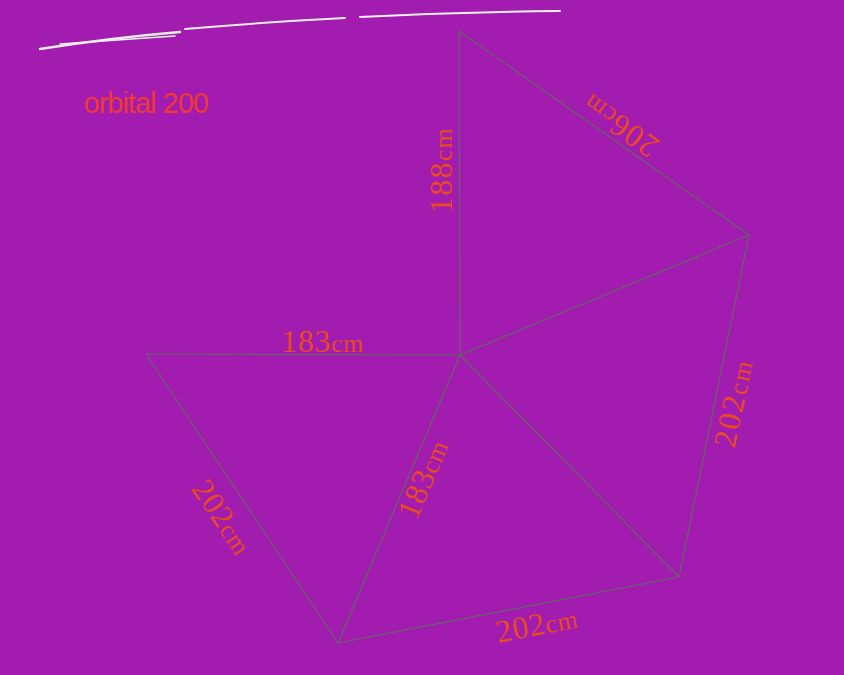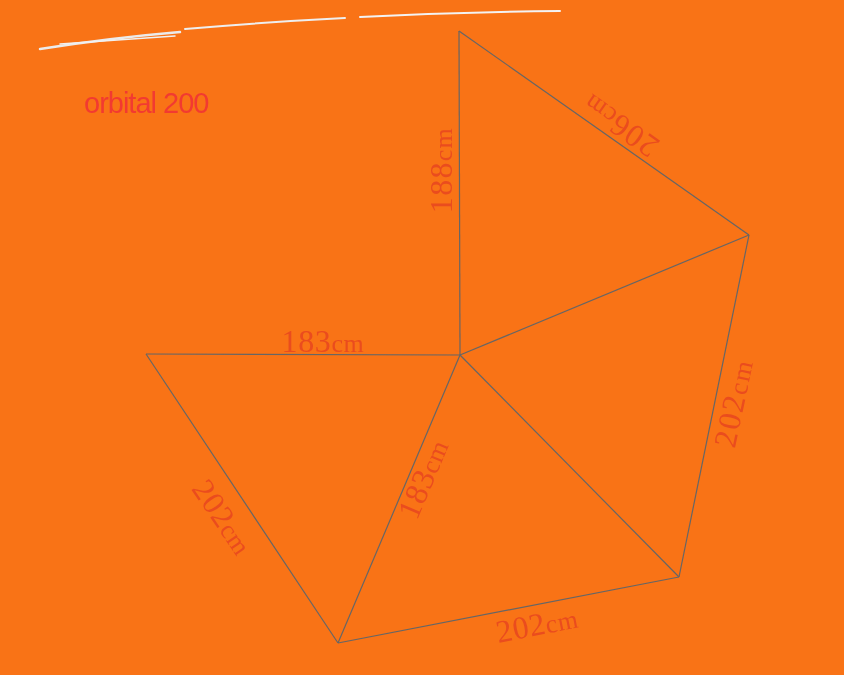--- a/index.html
+++ b/index.html
@@ -1,16 +1,16 @@
 <!DOCTYPE html>
 <html><head>
 <meta charset="utf-8">
 <style>
   html,body{margin:0;padding:0;background:#ffffff;}
-  .page{position:relative;width:844px;height:675px;background:#f97316;overflow:hidden;}
+  .page{position:relative;width:844px;height:675px;background:#a21caf;overflow:hidden;}
 </style>
 </head>
 <body>
 <div class="page">
 <svg width="844" height="675" viewBox="0 0 844 675" xmlns="http://www.w3.org/2000/svg">
 
   <g fill="none" stroke-linecap="round">
     <path d="M 40 49 Q 110 38 180 32" stroke="#ebebeb" stroke-width="2.5"></path>
     <path d="M 60 44 Q 120 40 175 36" stroke="#f1f1f1" stroke-width="1.5"></path>
     <path d="M 185 29 Q 265 22 345 18" stroke="#eeeeee" stroke-width="2"></path>

